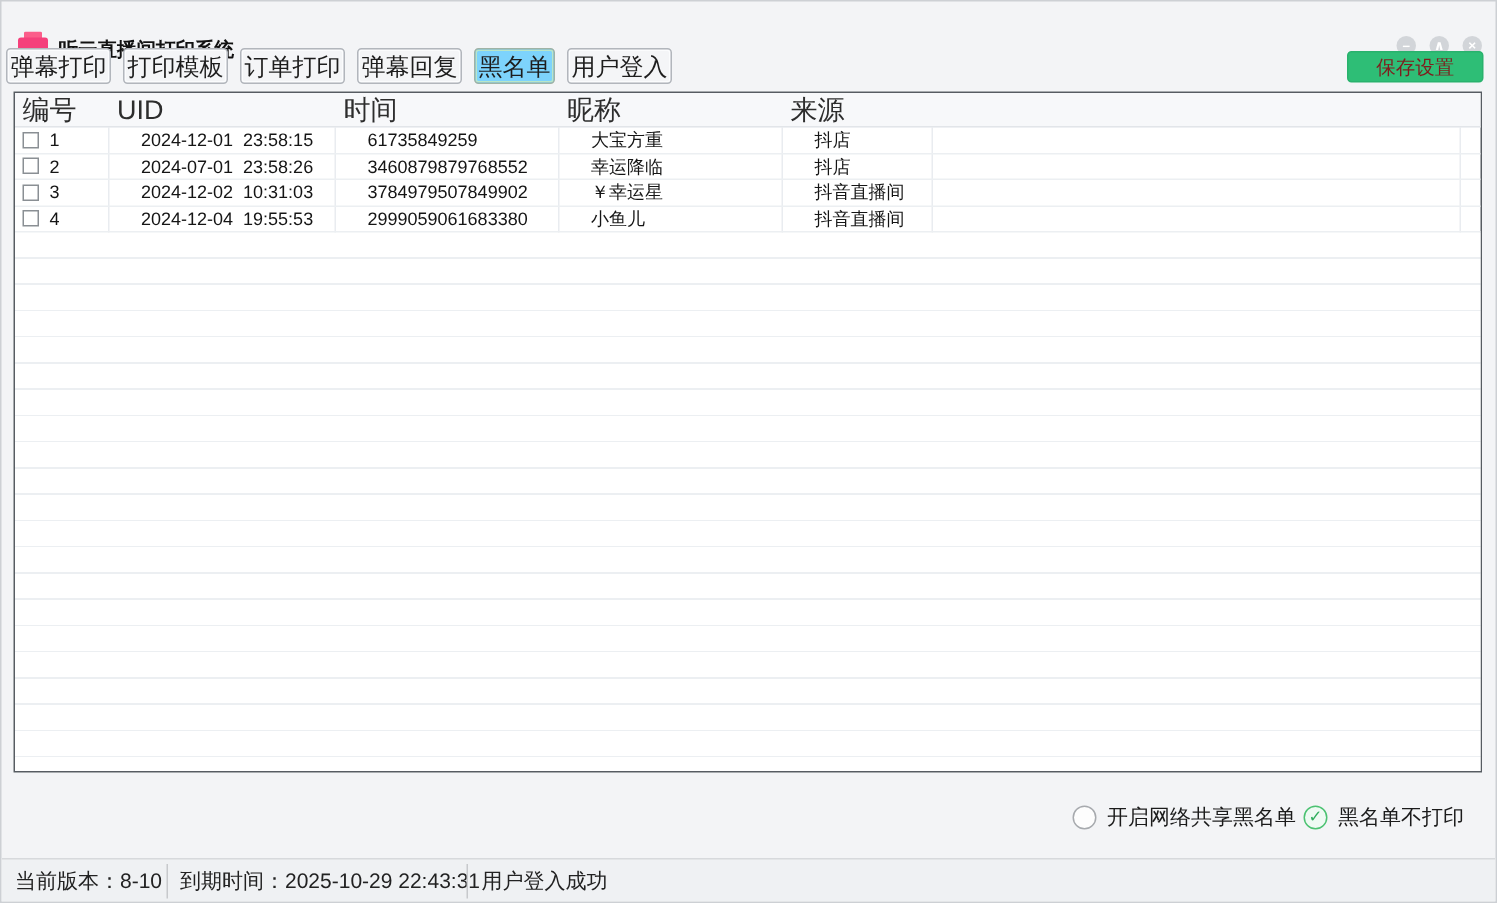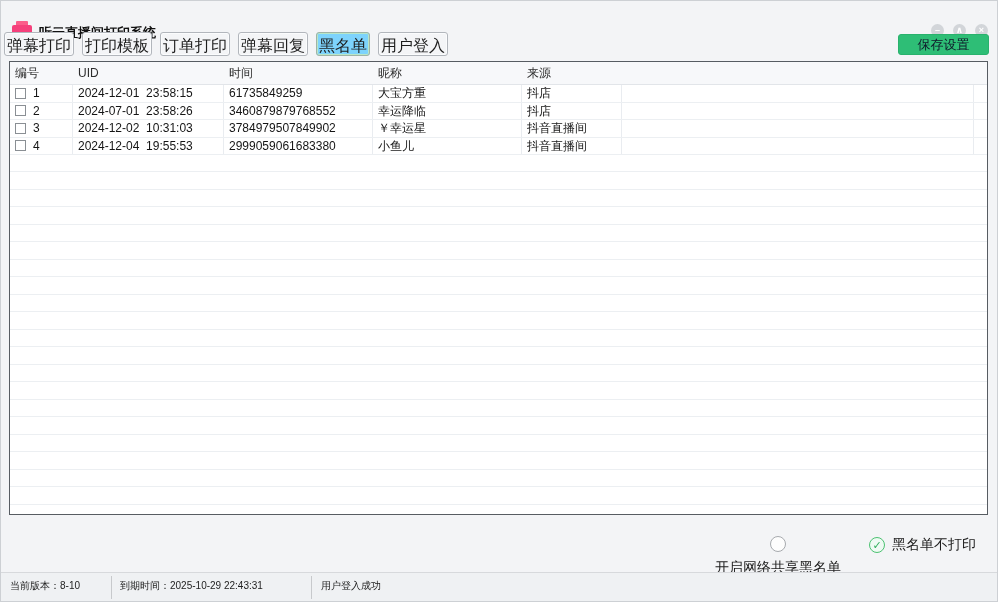--- a/index.html
+++ b/index.html
@@ -20,60 +20,60 @@
   .tabbar{position:absolute;left:3px;top:31px;display:flex;gap:8px;}
   .tab{
     height:24px;padding:2px 2px;line-height:21px;font-size:16px;color:#1d1d1d;
     border:1px solid #b2b6bc;border-radius:3px;background:#f4f5f7;
     box-shadow:inset 0 0 0 1px #fbfcfd;text-align:center;cursor:pointer;
   }
   .tab.active{background:#7dd3fc;box-shadow:inset 0 0 0 1px #b9e6c7;border-color:#9fb3a6;}
   .save-btn{
     position:absolute;right:8px;top:33px;width:91px;height:21px;
     background:#2ebe76;border:1px solid #29b26d;border-radius:3px;
-    color:#0f172a;font-size:13px;line-height:19px;text-align:center;cursor:pointer;
+    color:#7f1d1d;font-size:13px;line-height:19px;text-align:center;cursor:pointer;
   }
   
   .table{
     position:absolute;left:8px;top:60px;width:979px;height:454px;
     border:1px solid #575c62;background:#ffffff;
   }
   .vline{position:absolute;top:0;bottom:0;width:1px;background:#e9ecf0;}
   .thead{
     position:relative;display:grid;grid-template-columns:62px 151px 149px 149px 100px 1fr 14px;
     height:23px;background:#f7f8fa;border-bottom:1px solid #e2e5e9;z-index:2;
   }
-  .th{font-size:12px;color:#2d2d2d;padding-left:6px;line-height:23px;overflow:hidden;white-space:nowrap;}
+  .th{font-size:18px;color:#2d2d2d;padding-left:6px;line-height:23px;overflow:hidden;white-space:nowrap;}
   .th:first-child{padding-left:5px;}
   .trow{
     position:relative;display:grid;grid-template-columns:62px 151px 149px 149px 100px 1fr 14px;
     height:17.5px;border-bottom:1px solid #eceff2;z-index:2;
   }
-  .td{font-size:12px;color:#151515;padding-left:6px;line-height:16.5px;overflow:hidden;white-space:nowrap;}
+  .td{font-size:12px;color:#151515;padding-left:22px;line-height:16.5px;overflow:hidden;white-space:nowrap;}
   .td.time{white-space:pre;}
   .td.no{display:flex;align-items:center;padding-left:5px;gap:7px;}
   .rowchk{width:11px;height:11px;border:1px solid #8a8f94;background:#fff;flex:0 0 auto;cursor:pointer;}
   .tfill{
     position:relative;height:359px;z-index:1;
     background:repeating-linear-gradient(to bottom,#ffffff 0px,#ffffff 16.5px,#eceff2 16.5px,#eceff2 17.5px);
   }
   
   .optrow{position:absolute;left:0;top:535px;width:100%;height:20px;}
   .opt{position:absolute;display:flex;align-items:center;gap:7px;font-size:14px;color:#1b1b1b;}
-  .opt-radio{left:714px;flex-direction:column;}
+  .opt-radio{left:714px;}
   .opt-check{left:868px;}
   .radio{width:16px;height:16px;border-radius:50%;border:1px solid #a7aaae;background:#fdfdfd;cursor:pointer;}
   .checkcircle{
     width:16px;height:16px;border-radius:50%;border:1px solid #4cc272;background:#eefaf3;
     color:#2fae5d;font-size:11px;line-height:15px;text-align:center;font-weight:bold;cursor:pointer;
   }
   
   .statusbar{
     position:absolute;left:0;bottom:0;width:100%;height:29px;
-    background:#eff1f3;border-top:1px solid #d7d9dc;font-size:10px;color:#222;
+    background:#eff1f3;border-top:1px solid #d7d9dc;font-size:14px;color:#222;
   }
   .status-item{position:absolute;top:6px;white-space:nowrap;}
   .status-sep{position:absolute;top:3px;width:1px;height:23px;background:#c7c9cc;}
   .s1{left:9px;} .sep1{left:110px;} .s2{left:119px;} .sep2{left:310px;} .s3{left:320px;}
 </style>
 </head>
 <body>
 
 <div class="window">
 

